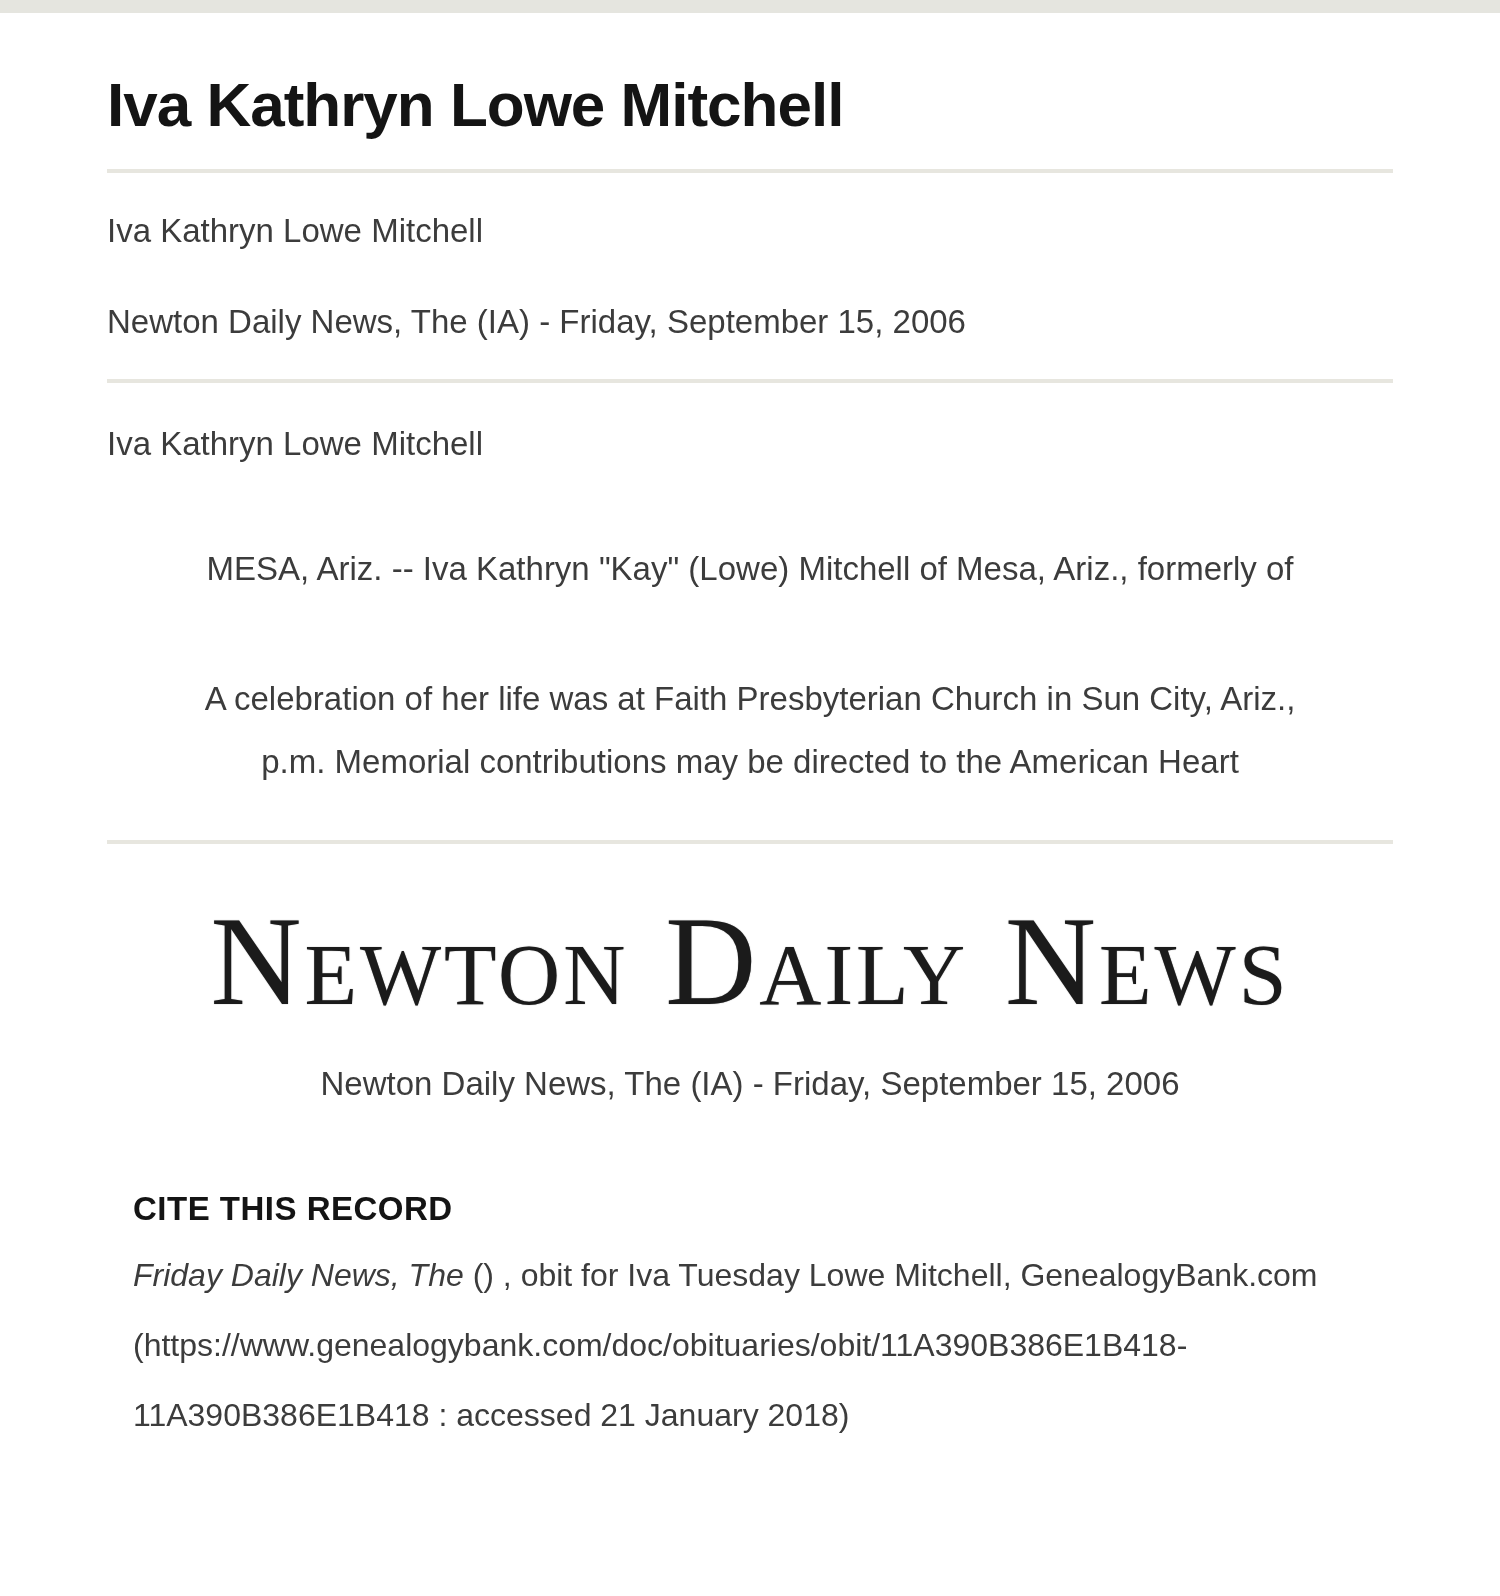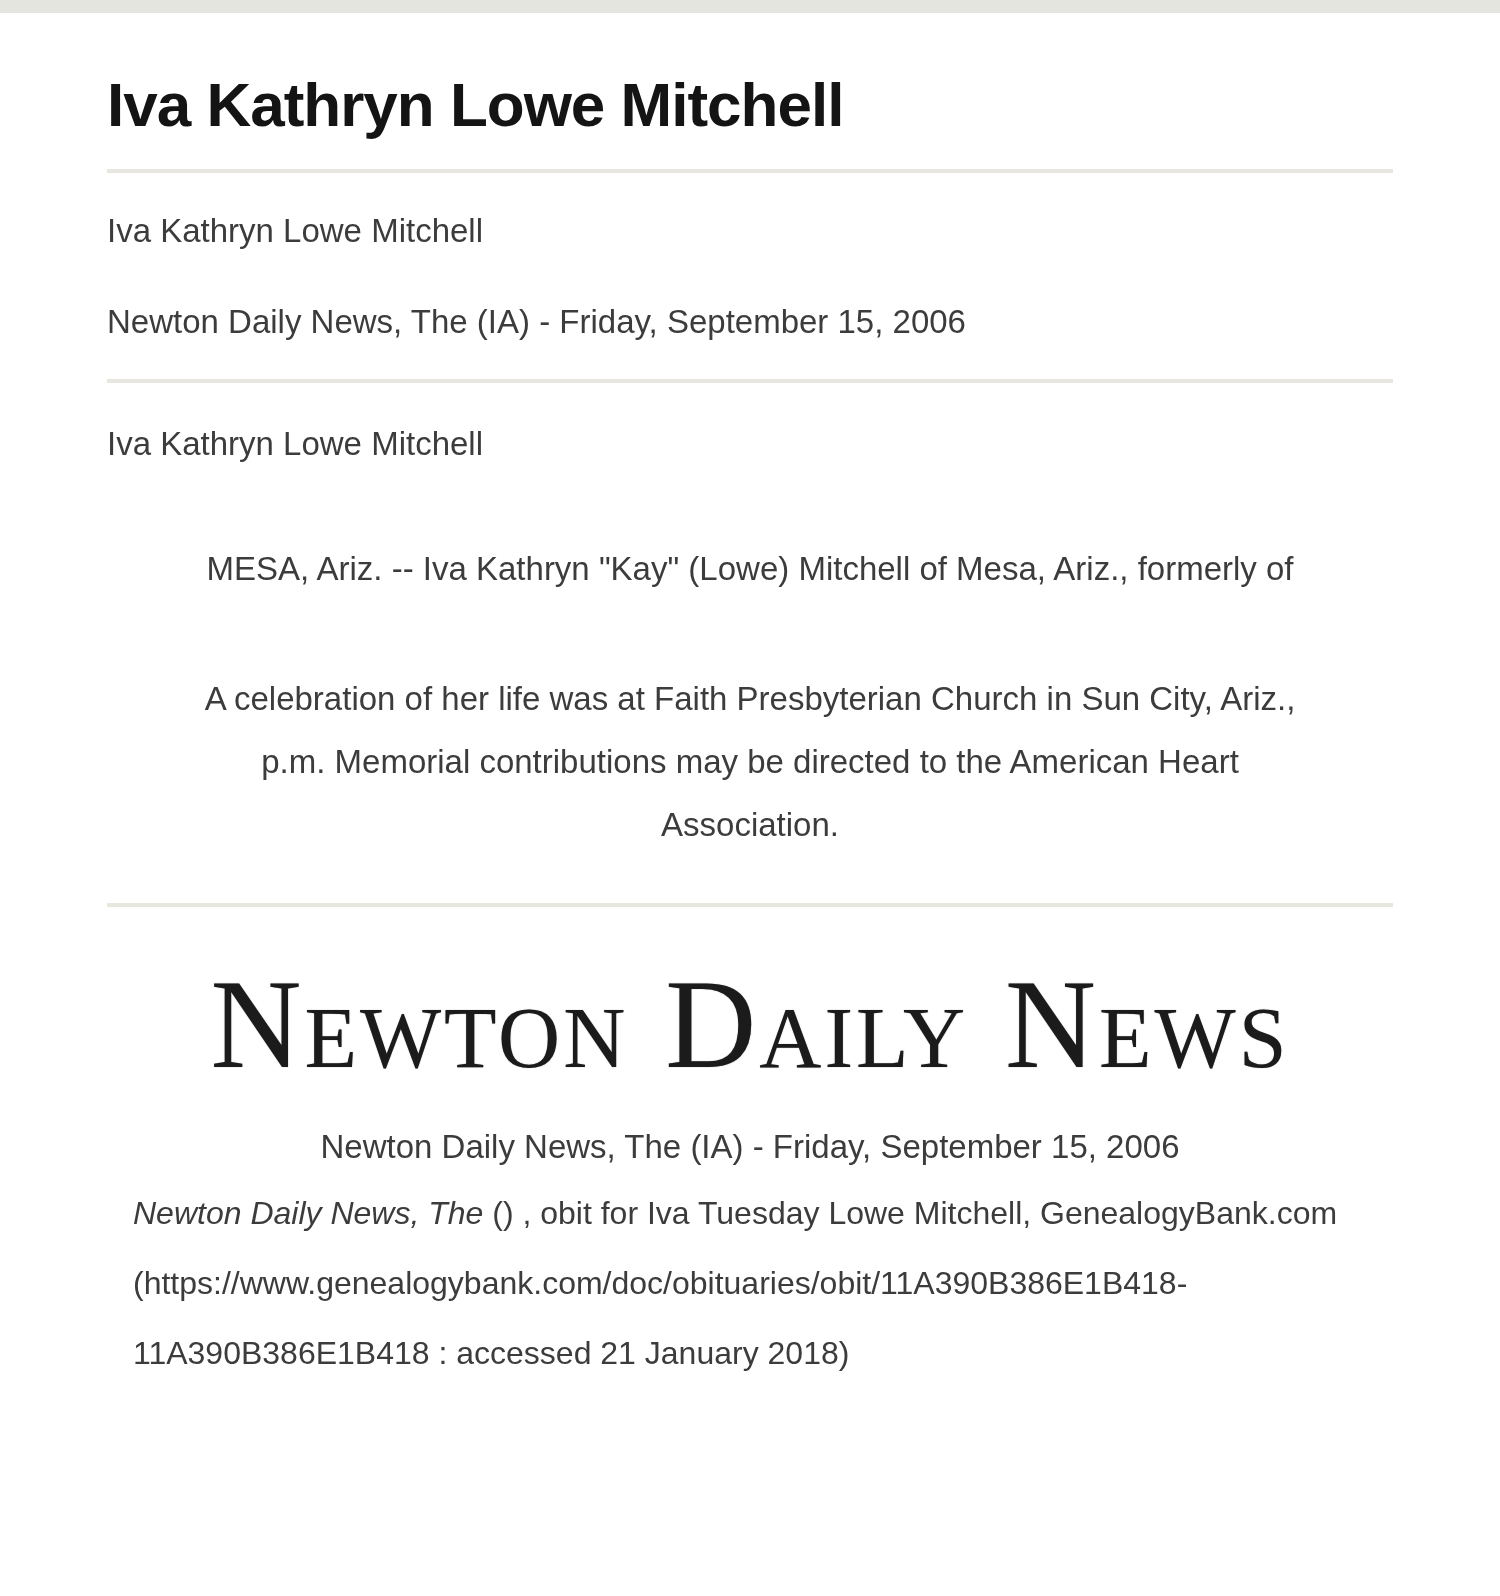--- a/index.html
+++ b/index.html
@@ -118,35 +118,35 @@
 
   <div class="body-line obit-title">Iva Kathryn Lowe Mitchell</div>
 
   <div class="obit-p obit-p-1">
     <div class="body-line">MESA, Ariz. -- Iva Kathryn "Kay" (Lowe) Mitchell of Mesa, Ariz., formerly of</div>
   </div>
 
   <div class="obit-p obit-p-2">
     <div class="body-line">A celebration of her life was at Faith Presbyterian Church in Sun City, Ariz.,</div>
     <div class="body-line">p.m. Memorial contributions may be directed to the American Heart</div>
-    <div class="body-line">Association.</div>
   </div>
 
   <div class="hr hr-3"></div>
 
   <div class="logo-wrap">
     <div class="logo">
       <span class="word"><span class="initial">N</span><span class="rest">EWTON</span></span>
       <span class="word"><span class="initial">D</span><span class="rest">AILY</span></span>
       <span class="word"><span class="initial">N</span><span class="rest">EWS</span></span>
     </div>
   </div>
 
   <div class="caption">Newton Daily News, The (IA) - Friday, September 15, 2006</div>
 
+  <div class="cite-heading">CITE THIS RECORD</div>
 
   <div class="cite-text">
-    <div class="cite-line"><span class="work-title pre">Newton Daily News, The</span><span class="pre"> () , obit for Iva Tuesday Lowe Mitchell, GenealogyBank.com</span></div>
+    <div class="cite-line"><span class="work-title pre">Friday Daily News, The</span><span class="pre"> () , obit for Iva Tuesday Lowe Mitchell, GenealogyBank.com</span></div>
     <div class="cite-line">(https://www.genealogybank.com/doc/obituaries/obit/11A390B386E1B418-</div>
     <div class="cite-line">11A390B386E1B418 : accessed 21 January 2018)</div>
   </div>
 
 </div>
 
 </body></html>

